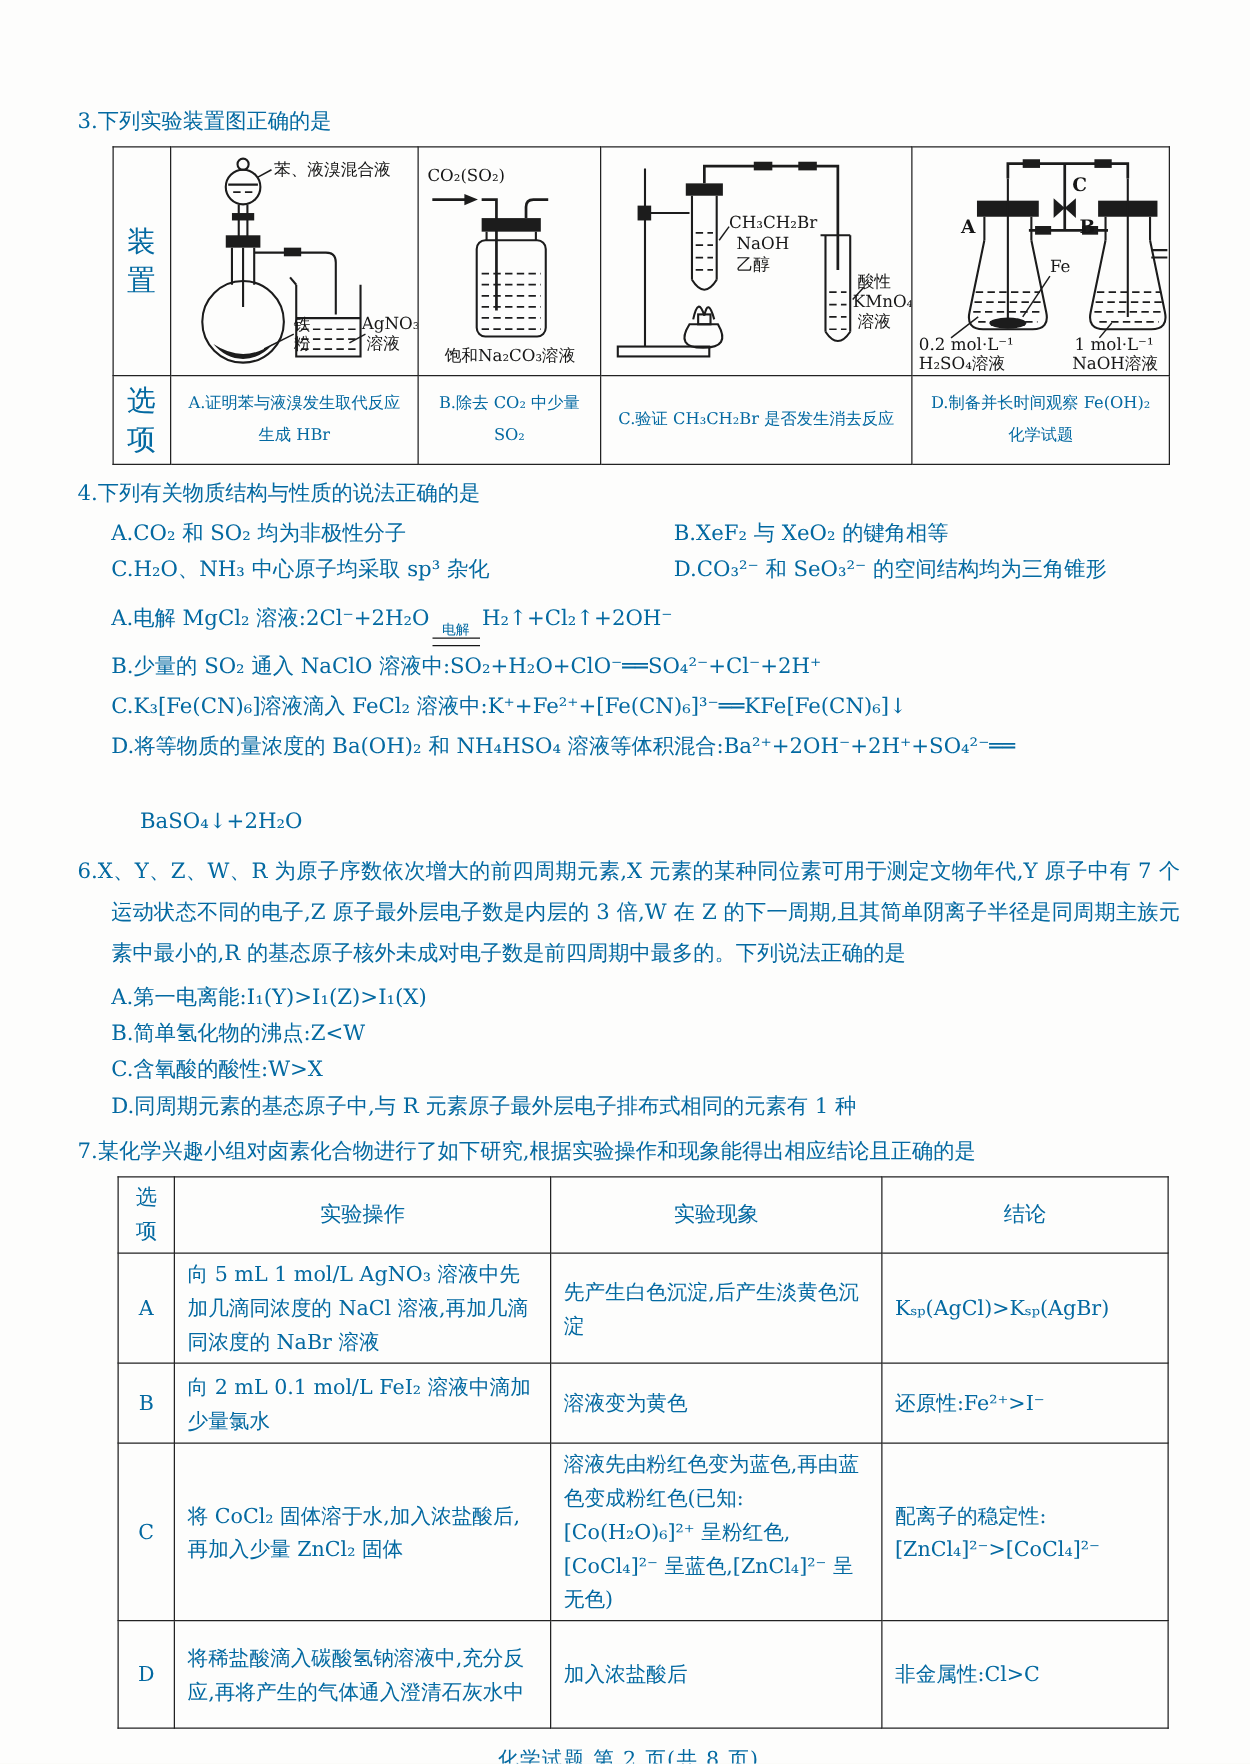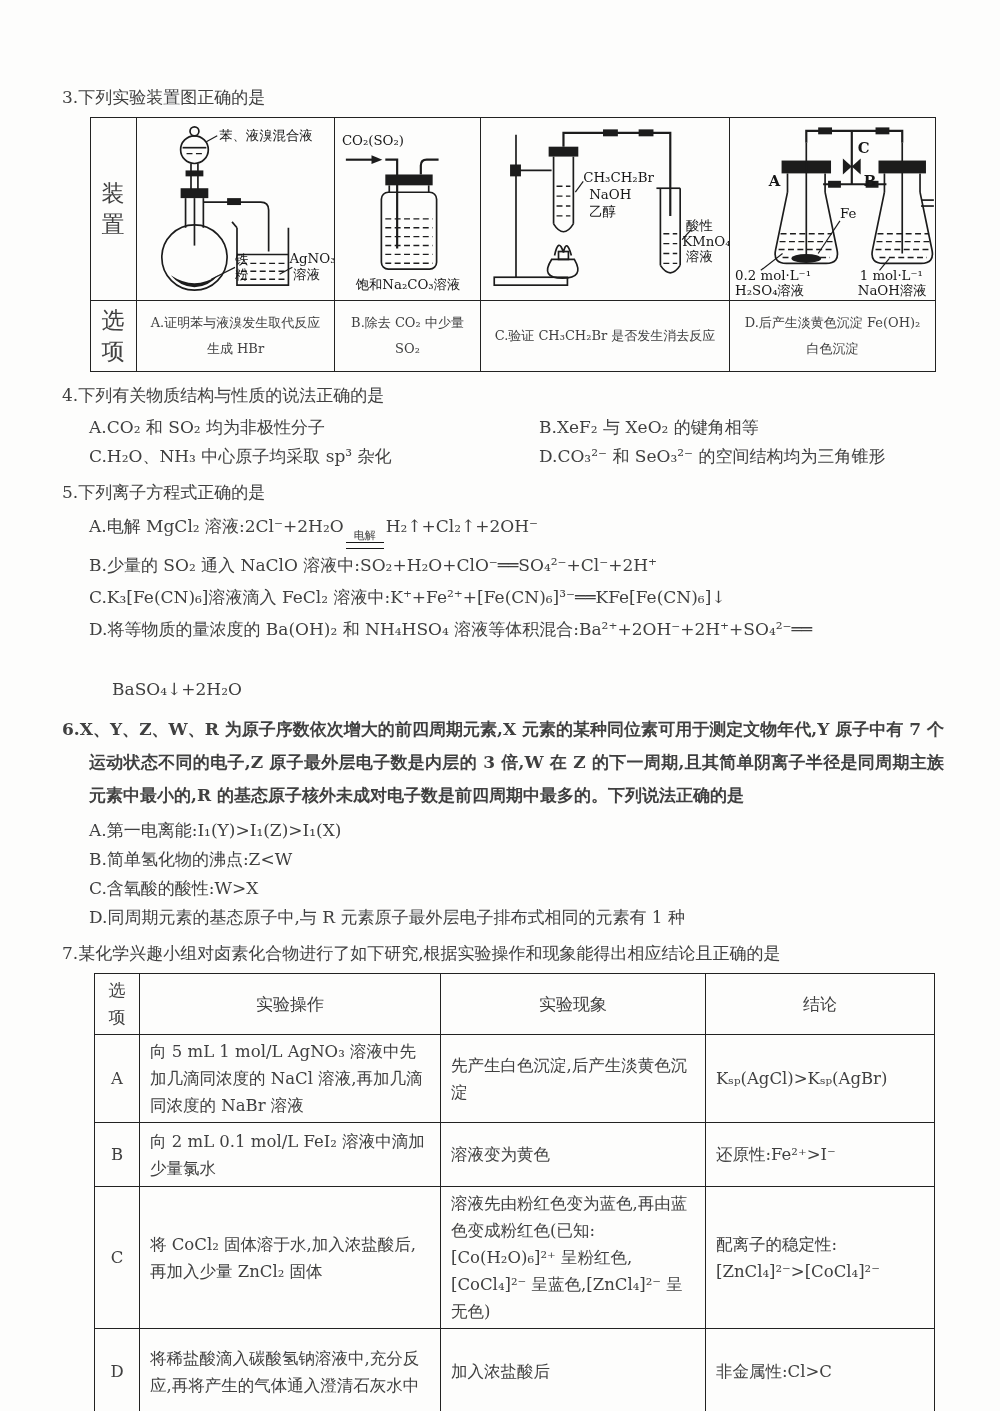--- a/index.html
+++ b/index.html
@@ -1,18 +1,18 @@
 <!DOCTYPE html>
 <html><head>
 <meta charset="utf-8">
 <style>
   html,body{margin:0;padding:0;background:#f6f6f4;}
   .page{
     width:1000px;height:1411px;box-sizing:border-box;margin:0 auto;
-    background:#fdfdfc;color:#404040;overflow:hidden;position:relative;
+    background:#fdfdfc;color:#0369a1;overflow:hidden;position:relative;
     padding:84px 56px 0 62px;
     font-family:"DejaVu Serif","DejaVu Sans",serif;
     font-size:17px;
   }
   .stem{line-height:27px;margin:0 0 4px 0;}
   .hang{padding-left:27px;text-indent:-27px;text-align:justify;}
   .opt{margin-left:27px;line-height:29px;}
   .q5 .opt{line-height:32px;}
   .indent2{margin-left:50px;margin-top:28px;}
   .sec{margin-bottom:8px;}
@@ -207,52 +207,51 @@
             <text x="130" y="163">1 mol·L⁻¹</text>
             <text x="128" y="178">NaOH溶液</text>
           </svg>
         </td>
       </tr>
       <tr>
         <td class="hdrcell">选项</td>
         <td class="optcell">A.证明苯与液溴发生取代反应生成 HBr</td>
         <td class="optcell">B.除去 CO₂ 中少量 SO₂</td>
         <td class="optcell">C.验证 CH₃CH₂Br 是否发生消去反应</td>
-        <td class="optcell">D.后产生淡黄色沉淀 Fe(OH)₂ 白色沉淀</td>
+        <td class="optcell">D.制备并长时间观察 Fe(OH)₂ 化学试题</td>
       </tr>
     </tbody>
       </table>
   </div>
 
   <div class="sec">
     <p class="stem">4.下列有关物质结构与性质的说法正确的是</p>
     <div class="two-col">
       <div class="cell">A.CO₂ 和 SO₂ 均为非极性分子</div>
       <div class="cell">B.XeF₂ 与 XeO₂ 的键角相等</div>
       <div class="cell">C.H₂O、NH₃ 中心原子均采取 sp³ 杂化</div>
       <div class="cell">D.CO₃²⁻ 和 SeO₃²⁻ 的空间结构均为三角锥形</div>
     </div>
   </div>
 
   <div class="sec q5">
-    <p class="stem">5.下列离子方程式正确的是</p>
     <div class="opt">
       <span>A.电解 MgCl₂ 溶液:2Cl⁻+2H₂O</span><span class="cond">
           <i class="t">电解</i>
           <i class="b"></i>
         </span><span>H₂↑+Cl₂↑+2OH⁻</span>
     </div>
     <div class="opt">B.少量的 SO₂ 通入 NaClO 溶液中:SO₂+H₂O+ClO⁻══SO₄²⁻+Cl⁻+2H⁺</div>
     <div class="opt">C.K₃[Fe(CN)₆]溶液滴入 FeCl₂ 溶液中:K⁺+Fe²⁺+[Fe(CN)₆]³⁻══KFe[Fe(CN)₆]↓</div>
     <div class="opt">D.将等物质的量浓度的 Ba(OH)₂ 和 NH₄HSO₄ 溶液等体积混合:Ba²⁺+2OH⁻+2H⁺+SO₄²⁻══</div>
     <div class="opt indent2">BaSO₄↓+2H₂O</div>
   </div>
 
   <div class="sec">
-    <p class="stem hang" style="line-height:33px;font-weight:bold;">6.X、Y、Z、W、R 为原子序数依次增大的前四周期元素,X 元素的某种同位素可用于测定文物年代,Y 原子中有 7 个运动状态不同的电子,Z 原子最外层电子数是内层的 3 倍,W 在 Z 的下一周期,且其简单阴离子半径是同周期主族元素中最小的,R 的基态原子核外未成对电子数是前四周期中最多的。下列说法正确的是</p>
+    <p class="stem hang" style="line-height:33px;">6.X、Y、Z、W、R 为原子序数依次增大的前四周期元素,X 元素的某种同位素可用于测定文物年代,Y 原子中有 7 个运动状态不同的电子,Z 原子最外层电子数是内层的 3 倍,W 在 Z 的下一周期,且其简单阴离子半径是同周期主族元素中最小的,R 的基态原子核外未成对电子数是前四周期中最多的。下列说法正确的是</p>
     <div class="opt">A.第一电离能:I₁(Y)&gt;I₁(Z)&gt;I₁(X)</div>
     <div class="opt">B.简单氢化物的沸点:Z&lt;W</div>
     <div class="opt">C.含氧酸的酸性:W&gt;X</div>
     <div class="opt">D.同周期元素的基态原子中,与 R 元素原子最外层电子排布式相同的元素有 1 种</div>
   </div>
 
   <div class="sec">
     <p class="stem hang">7.某化学兴趣小组对卤素化合物进行了如下研究,根据实验操作和现象能得出相应结论且正确的是</p>
     <table class="t7">
       <colgroup>

